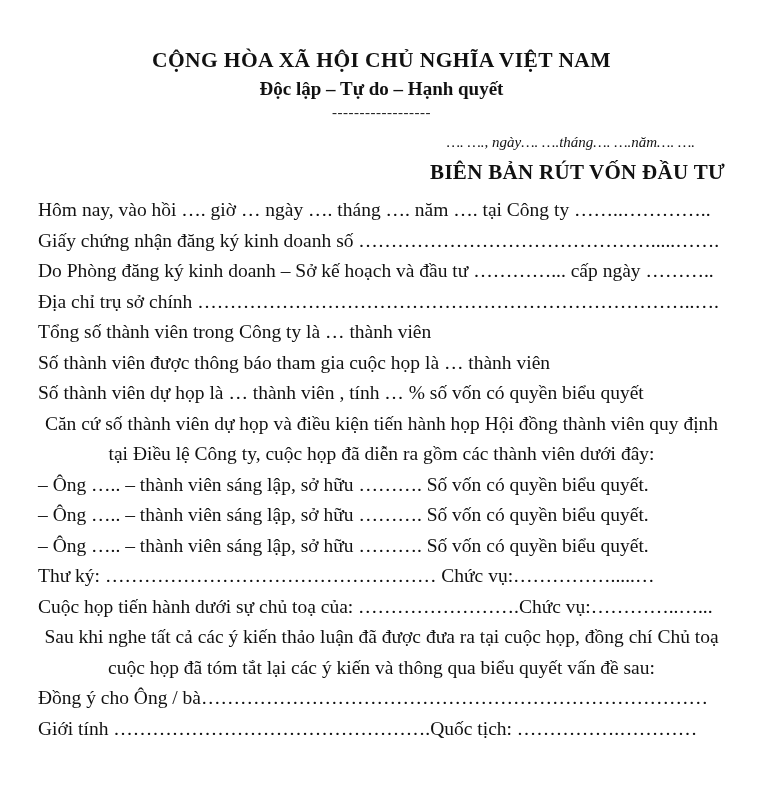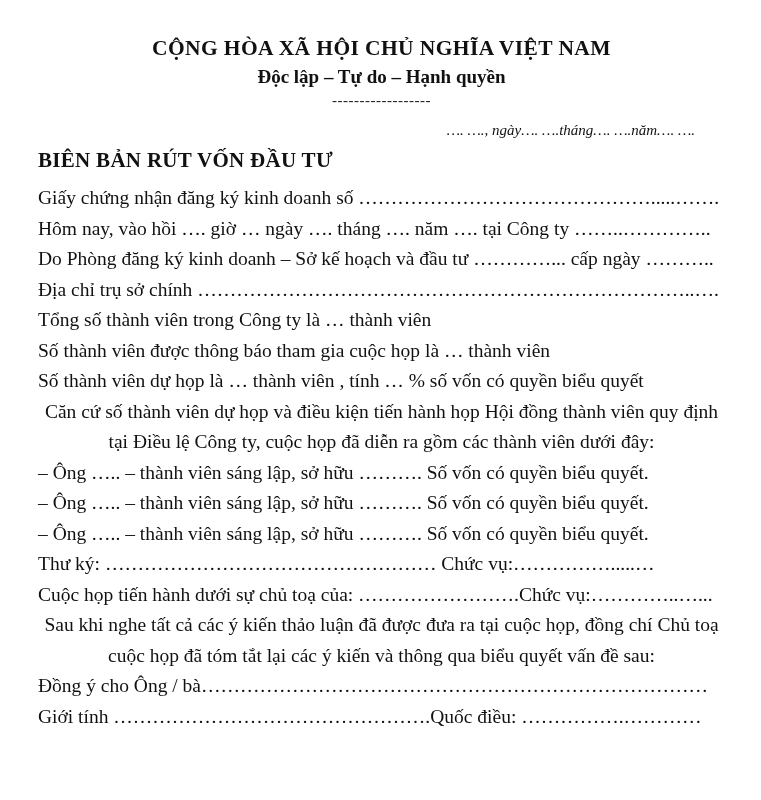--- a/index.html
+++ b/index.html
@@ -23,20 +23,21 @@
     height: 800px;
     box-sizing: border-box;
     padding: 0 36px 0 38px;
     background: #ffffff;
   }
 
   
   .header {
     text-align: center;
     padding-top: 36px;
+    margin-top: 12px;
   }
   .national-title {
     font-size: 21.5px;
     font-weight: bold;
     letter-spacing: 0.4px;
     line-height: 1.18;
     white-space: nowrap;
   }
   .national-motto {
     font-size: 19px;
@@ -63,21 +64,21 @@
     text-align: right;
     font-style: italic;
     font-size: 15px;
     line-height: 1.2;
     padding-right: 30px;
     white-space: nowrap;
   }
 
   
   .doc-title {
-    text-align: left;
+    text-align: right;
     font-size: 21px;
     font-weight: bold;
     letter-spacing: 0.3px;
     margin-top: 9px;
     white-space: nowrap;
   }
 
   
   .body-block {
     margin-top: 10px;
@@ -95,40 +96,40 @@
     text-align: center;
   }
 </style>
 </head>
 <body>
 
 <div class="page">
 
   <div class="header">
     <div class="national-title">CỘNG HÒA XÃ HỘI CHỦ NGHĨA VIỆT NAM</div>
-    <div class="national-motto">Độc lập – Tự do – Hạnh quyền</div>
+    <div class="national-motto">Độc lập – Tự do – Hạnh quyết</div>
     <div class="divider">------------------</div>
   </div>
 
   <div class="date-line">…. …., ngày…. ….tháng…. ….năm…. ….</div>
 
   <div class="doc-title">BIÊN BẢN RÚT VỐN ĐẦU TƯ</div>
 
   <div class="body-block">
+    <p class="line">Hôm nay, vào hồi …. giờ … ngày …. tháng …. năm …. tại Công ty ……..…………..</p>
     <p class="line">Giấy chứng nhận đăng ký kinh doanh số ……………………………………….....…….</p>
-    <p class="line">Hôm nay, vào hồi …. giờ … ngày …. tháng …. năm …. tại Công ty ……..…………..</p>
     <p class="line">Do Phòng đăng ký kinh doanh – Sở kế hoạch và đầu tư …………... cấp ngày ………..</p>
     <p class="line">Địa chỉ trụ sở chính …………………………………………………………………..….</p>
     <p class="line">Tổng số thành viên trong Công ty là … thành viên</p>
     <p class="line">Số thành viên được thông báo tham gia cuộc họp là … thành viên</p>
     <p class="line">Số thành viên dự họp là … thành viên , tính … % số vốn có quyền biểu quyết</p>
     <p class="line para">Căn cứ số thành viên dự họp và điều kiện tiến hành họp Hội đồng thành viên quy định tại Điều lệ Công ty, cuộc họp đã diễn ra gồm các thành viên dưới đây:</p>
     <p class="line">– Ông ….. – thành viên sáng lập, sở hữu ………. Số vốn có quyền biểu quyết.</p>
     <p class="line">– Ông ….. – thành viên sáng lập, sở hữu ………. Số vốn có quyền biểu quyết.</p>
     <p class="line">– Ông ….. – thành viên sáng lập, sở hữu ………. Số vốn có quyền biểu quyết.</p>
     <p class="line">Thư ký: …………………………………………… Chức vụ:…………….....…</p>
     <p class="line">Cuộc họp tiến hành dưới sự chủ toạ của: …………………….Chức vụ:…………..…...</p>
     <p class="line para">Sau khi nghe tất cả các ý kiến thảo luận đã được đưa ra tại cuộc họp, đồng chí Chủ toạ cuộc họp đã tóm tắt lại các ý kiến và thông qua biểu quyết vấn đề sau:</p>
     <p class="line">Đồng ý cho Ông / bà……………………………………………………………………</p>
-    <p class="line">Giới tính ………………………………………….Quốc điều: …………….…………</p>
+    <p class="line">Giới tính ………………………………………….Quốc tịch: …………….…………</p>
   </div>
 
 </div>
 
 </body></html>

